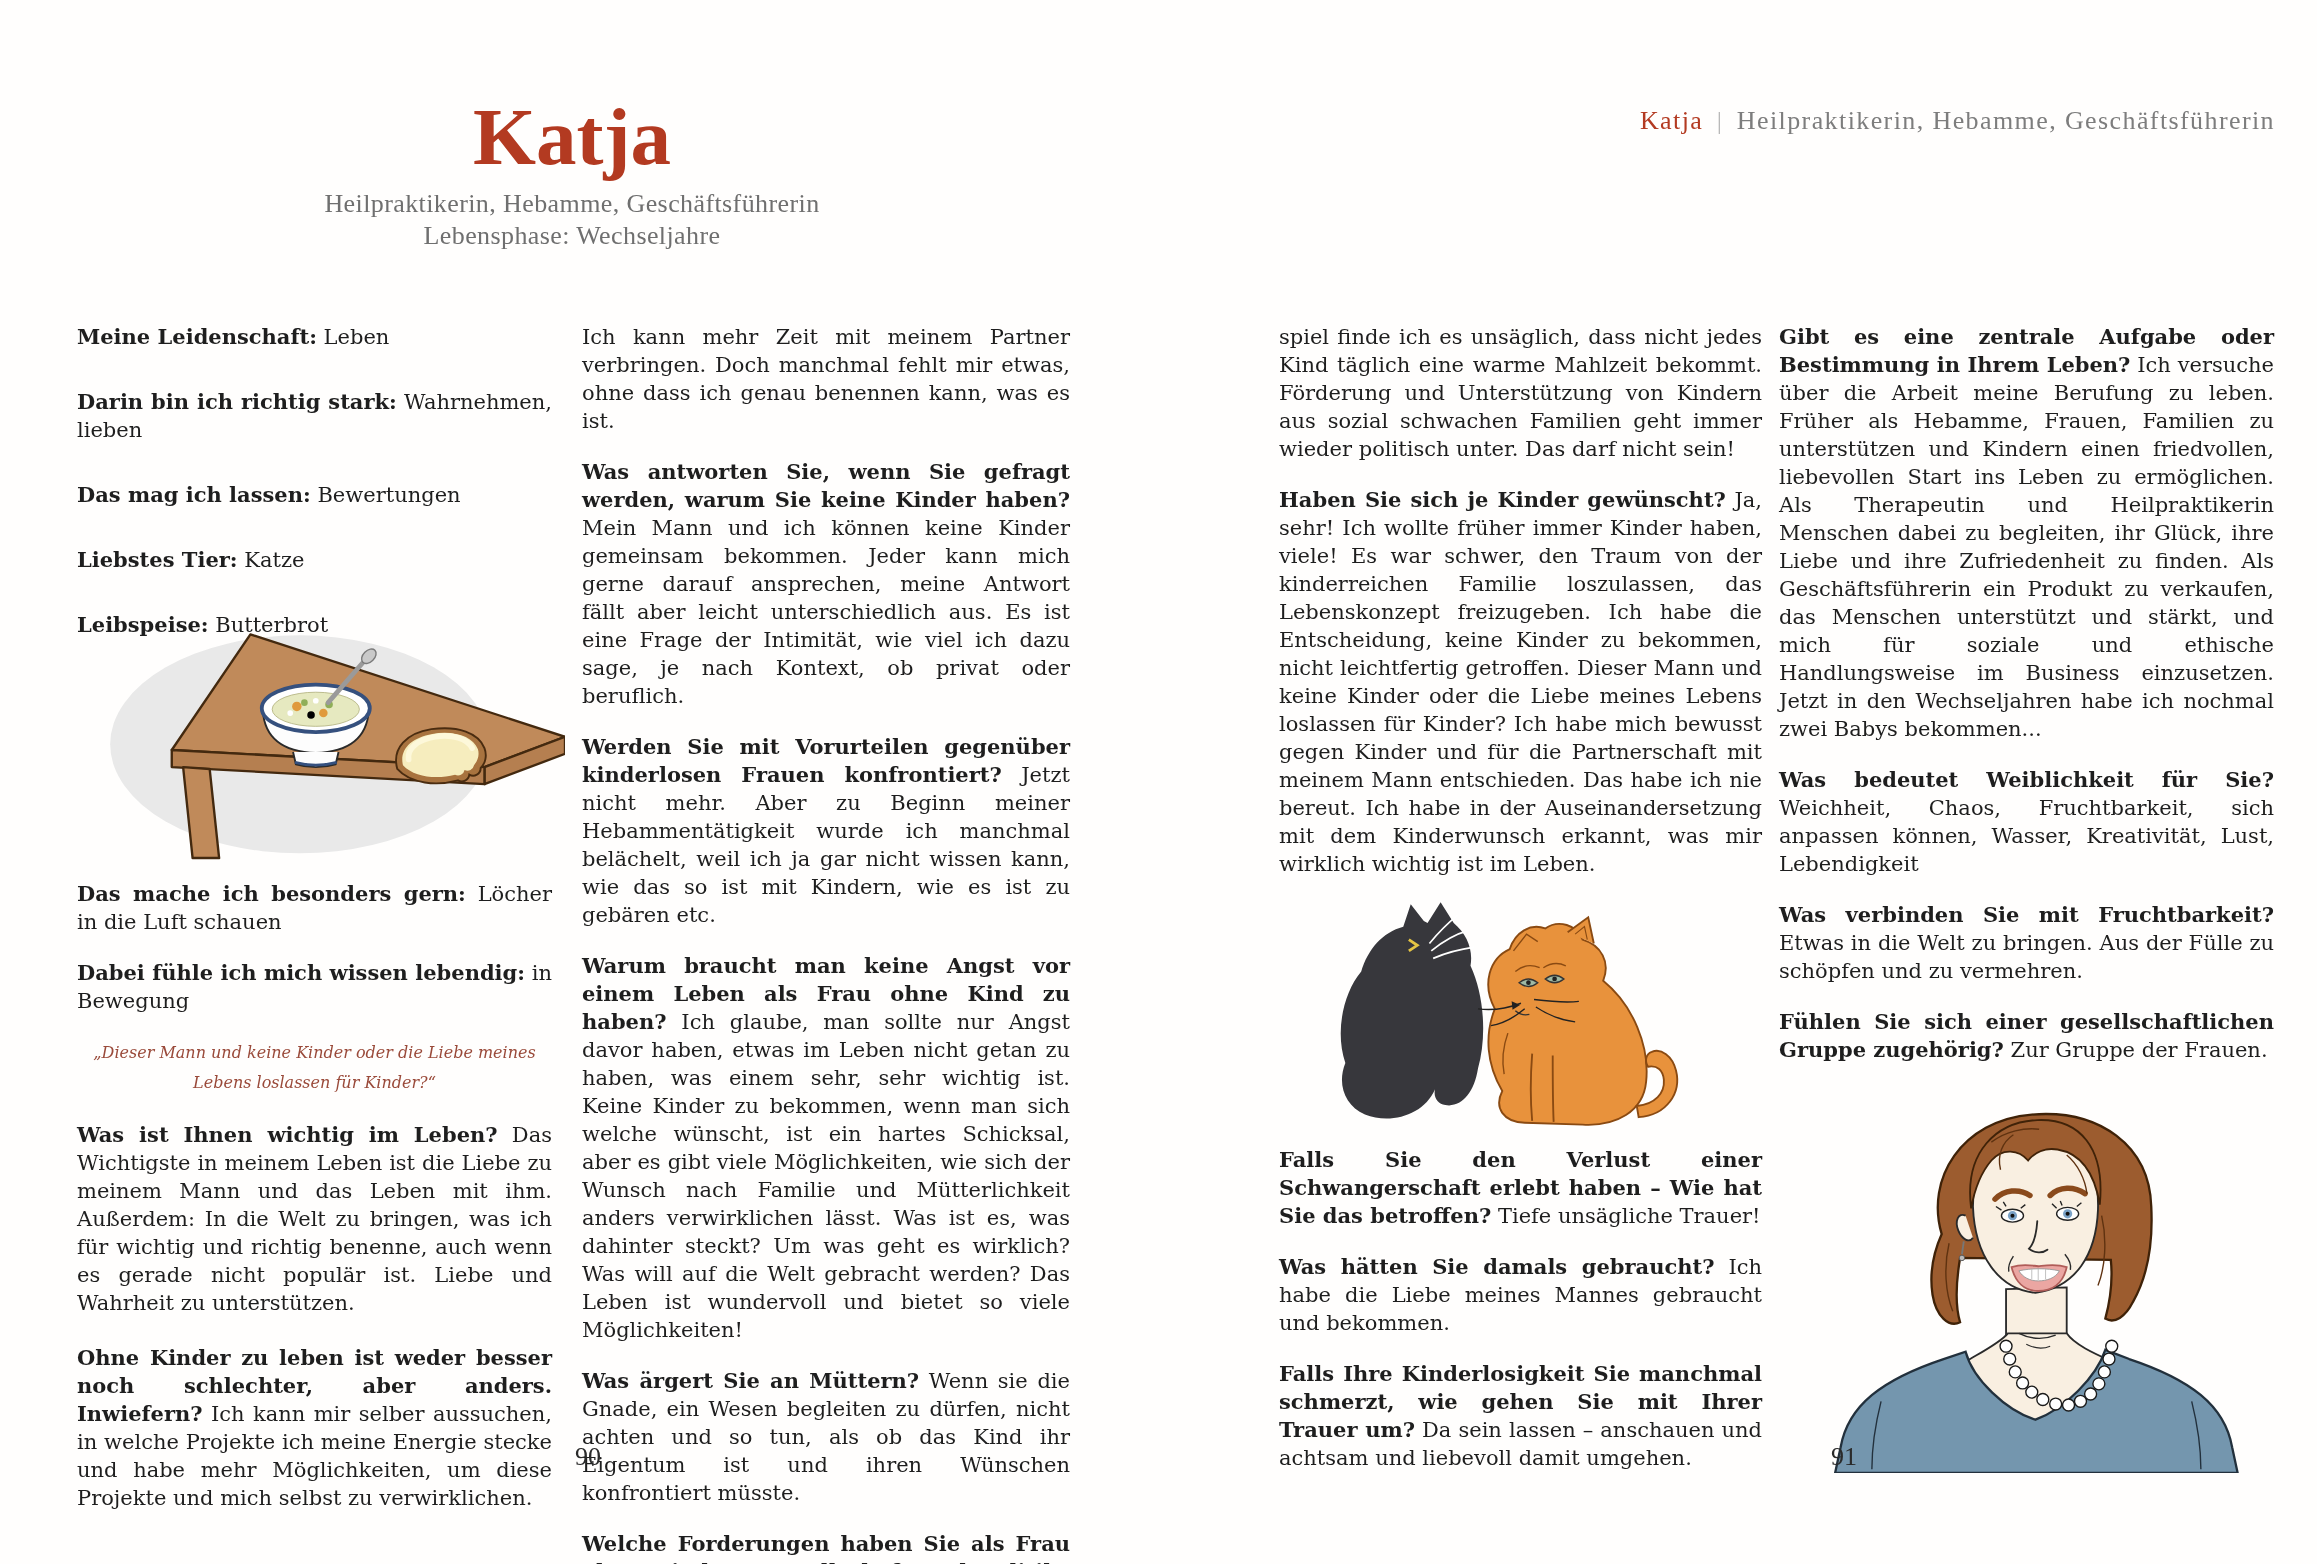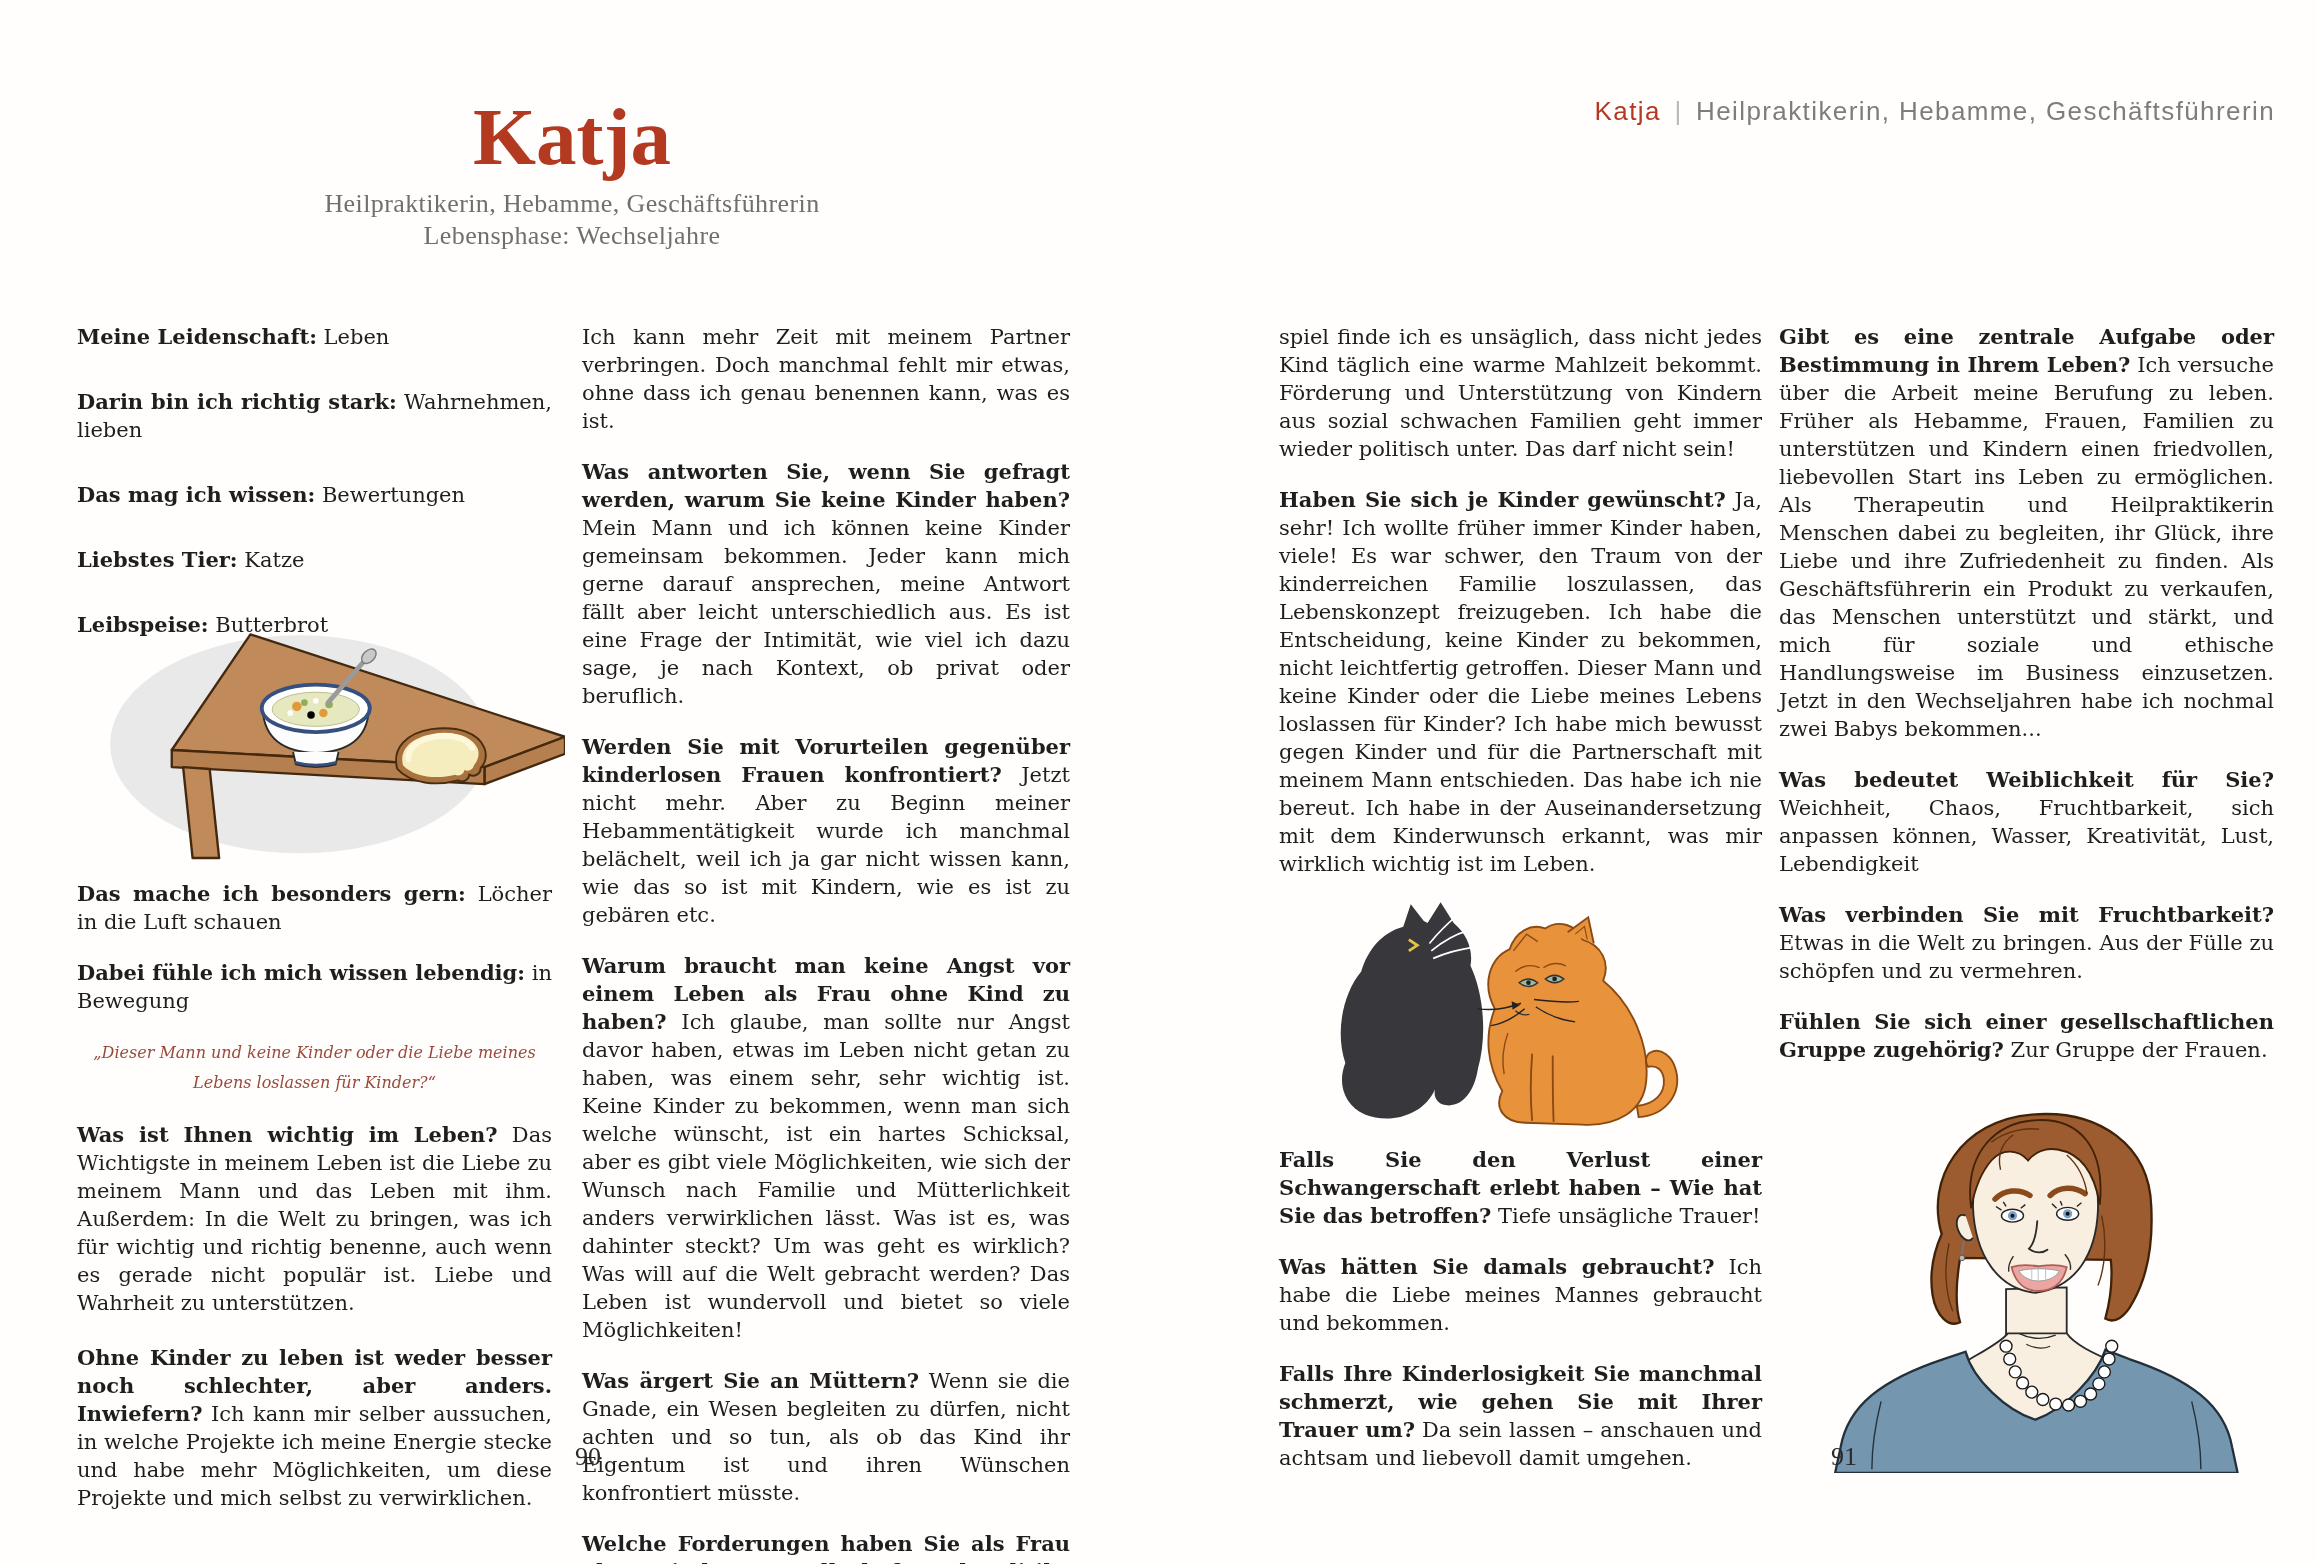--- a/index.html
+++ b/index.html
@@ -5,21 +5,21 @@
   html,body{margin:0;padding:0;background:#ffffff;}
   #spread{position:relative;width:2317px;height:1564px;background:#fffefd;overflow:hidden;
           font-family:"DejaVu Serif", serif;color:#1e1e1e;}
   
   #left-header{position:absolute;left:77px;top:97px;width:990px;text-align:center;}
   #page-title{font-family:"Liberation Serif", serif;font-weight:bold;font-size:81px;line-height:1;
               color:#b33a21;margin:0;}
   .subtitle{font-family:"Liberation Serif", serif;font-size:26px;line-height:32px;color:#6f6f6f;
             letter-spacing:0.4px;margin:0;}
   #left-subtitle1{margin-top:9.7px;}
-  #right-header{position:absolute;right:42px;top:96px;font-family:Liberation Sans, sans-serif;
+  #right-header{position:absolute;right:42px;top:106px;font-family:Liberation Serif, serif;
                 font-size:26px;letter-spacing:1.4px;color:#7d7d7d;white-space:nowrap;}
   #right-header .name{color:#b33a21;}
   #right-header .sep{color:#b9b9b9;padding:0 13.5px;}
   
   .col{position:absolute;top:323px;font-size:21px;line-height:28px;text-align:justify;
        hyphens:auto;-webkit-hyphens:auto;}
   #col1{left:77px;width:475px;}
   #col2{left:582px;width:488px;}
   #col3{left:1279px;width:483px;}
   #col4{left:1779px;width:495px;}
@@ -49,21 +49,21 @@
     <p class="subtitle" id="left-subtitle2">Lebensphase: Wechseljahre</p>
   </div>
 
   <div id="right-header">
     <span class="name">Katja</span><span class="sep">|</span><span>Heilpraktikerin, Hebamme, Geschäftsführerin</span>
   </div>
 
   <div class="col" id="col1">
     <p class="fact"><span class="q">Meine Leidenschaft:</span><span> Leben</span></p>
     <p class="fact"><span class="q">Darin bin ich richtig stark:</span><span> Wahrnehmen, lieben</span></p>
-    <p class="fact"><span class="q">Das mag ich wissen:</span><span> Bewertungen</span></p>
+    <p class="fact"><span class="q">Das mag ich lassen:</span><span> Bewertungen</span></p>
     <p class="fact"><span class="q">Liebstes Tier:</span><span> Katze</span></p>
     <p class="fact"><span class="q">Leibspeise:</span><span> Butterbrot</span></p>
 
     <svg id="soup-illustration" width="488" height="239" viewBox="0 0 515 250">
       <ellipse cx="235" cy="128" rx="200" ry="115" fill="#e9e9e9"></ellipse>
       <g stroke="#43290f" stroke-width="2.5" stroke-linejoin="round">
         <polygon points="183,12 515,120 430,152 100,134" fill="#c08a5a"></polygon>
         <polygon points="430,152 515,120 515,138 430,170" fill="#b57f50"></polygon>
         <polygon points="100,134 430,152 430,170 100,152" fill="#b57f50"></polygon>
         <polygon points="112,152 140,154 150,248 122,248" fill="#c08a5a"></polygon>

